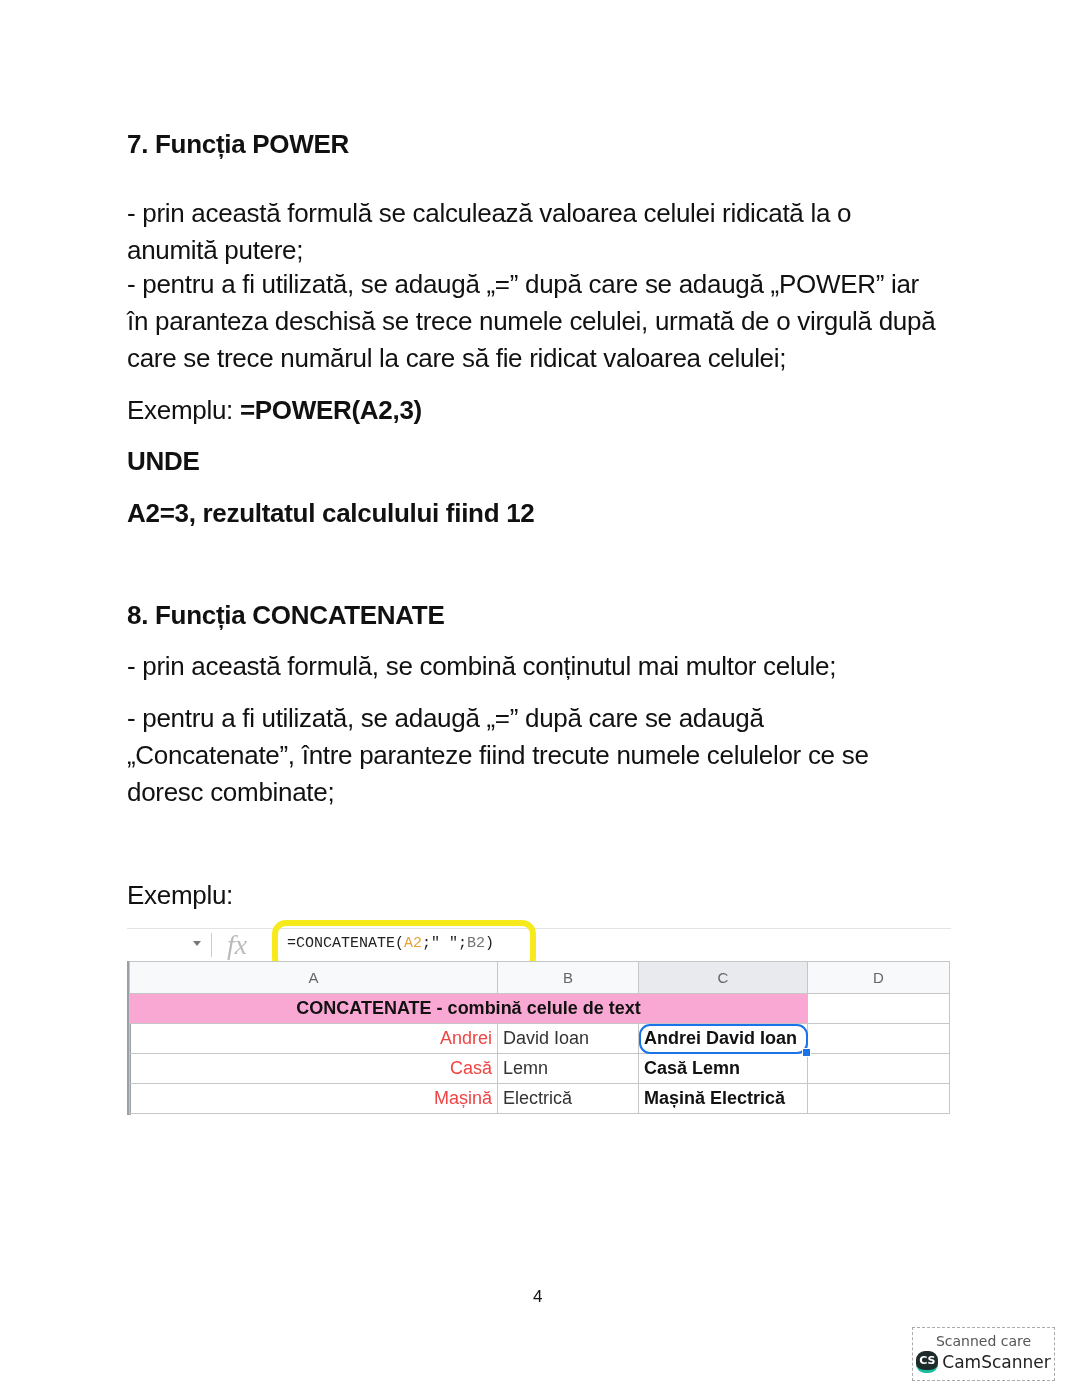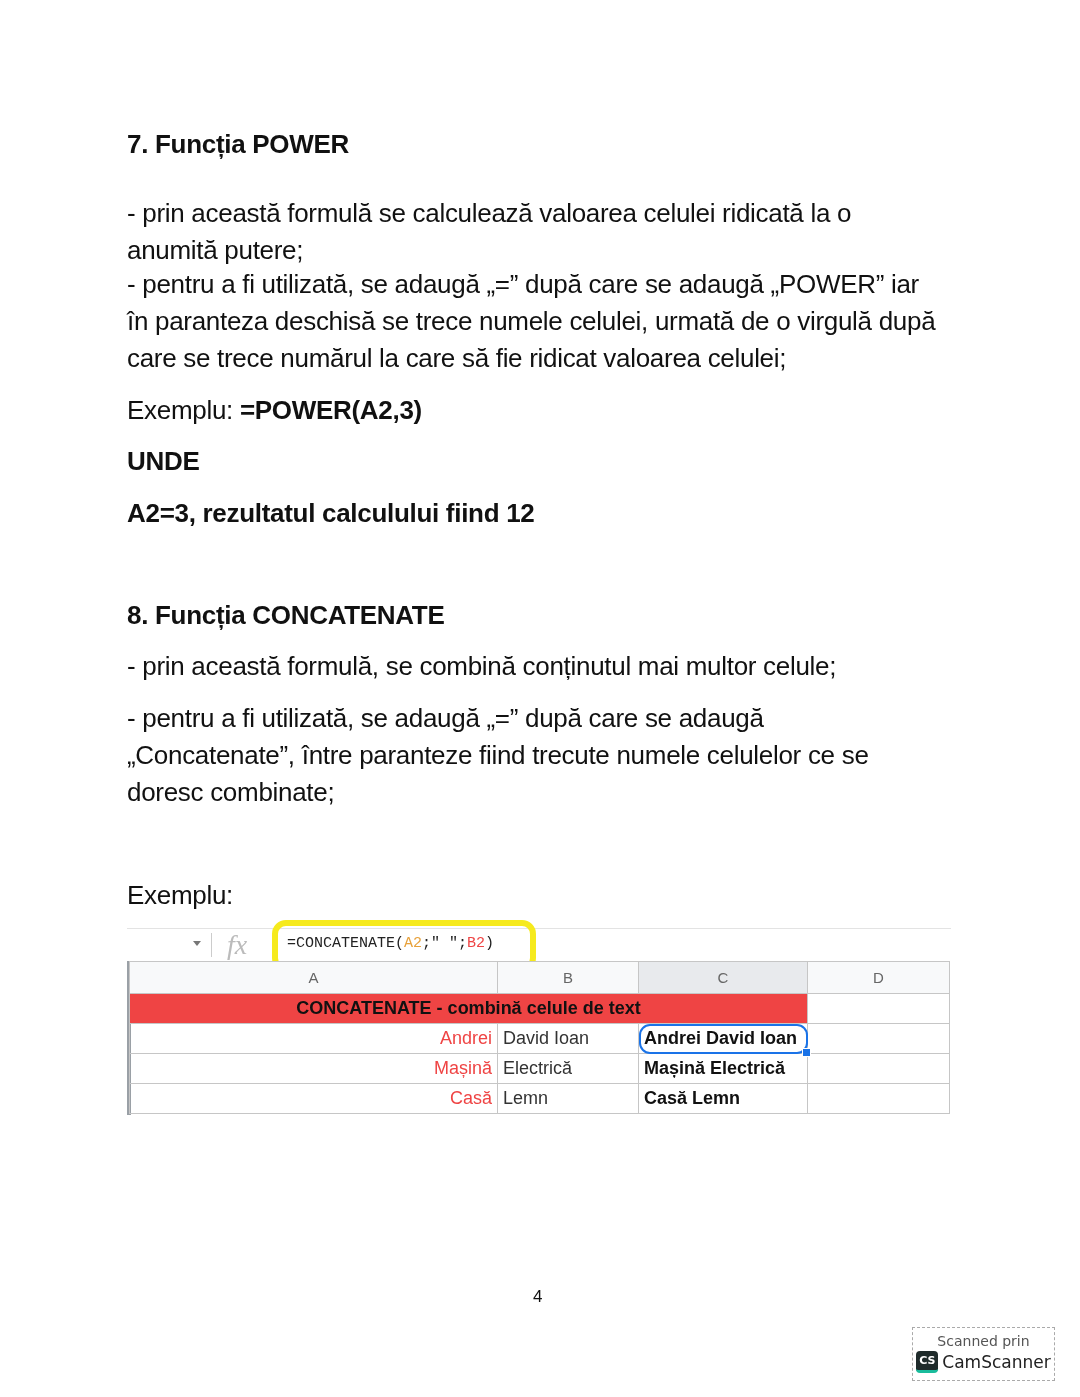--- a/index.html
+++ b/index.html
@@ -11,42 +11,42 @@
   .bold { font-weight: bold; }
   .sheet { position: absolute; left: 127px; top: 920px; width: 824px; height: 200px; }
   .fbar { position: absolute; left: 0; top: 8px; width: 824px; height: 32px; border-top: 1px solid #e3e3e3; }
   .namebox-arrow { position: absolute; left: 66px; top: 12px; width: 0; height: 0;
                    border-left: 4px solid transparent; border-right: 4px solid transparent; border-top: 5px solid #777; }
   .fsep { position: absolute; left: 84px; top: 4px; width: 1px; height: 24px; background: #ccc; }
   .fx { position: absolute; left: 100px; top: 0px; font-family: "Liberation Serif", serif; font-style: italic;
         font-size: 28px; color: #bbb; }
   .formula { position: absolute; left: 160px; top: 6px; font-family: "Liberation Mono", monospace; font-size: 15px; color: #222; }
   .formula .ref-a { color: #e7a13b; }
-  .formula .ref-b { color: #ef4444; }
+  .formula .ref-b { color: #737373; }
   .highlight { position: absolute; left: 145px; top: 0px; width: 252px; height: 40px;
                border: 6px solid #f6ea1d; border-radius: 14px; }
   table.grid { position: absolute; left: 2px; top: 41px; border-collapse: collapse; font-size: 18px;
                font-family: "Liberation Sans", sans-serif; }
   table.grid td { border: 1px solid #c6c6c6; height: 29px; padding: 0 5px; white-space: nowrap; }
   table.grid .colhdr td { background: #f8f9fa; color: #666; text-align: center; font-size: 15px; height: 31px; }
   table.grid .colhdr td.sel { background: #e8eaed; }
   .leftbar { position: absolute; left: 0; top: 41px; width: 4px; height: 154px; background: #9aa0a6; }
-  .titlecell { background: #ef4444; text-align: center; font-weight: bold; }
+  .titlecell { background: #f9a8d4; text-align: center; font-weight: bold; }
   .center { text-align: right; color: #ef4444; }
   .plain { color: #333; }
   .c-bold { font-weight: bold; color: #111; }
   .selected { outline: 2px solid #1a73e8; outline-offset: -2px; position: relative; border-radius: 11px; }
   .handle { position: absolute; right: -4px; bottom: -4px; width: 7px; height: 7px; background: #1a73e8; border: 1px solid #fff; }
   .pagenum { position: absolute; left: 533px; top: 1287px; font-size: 17px; }
   .badge { position: absolute; left: 912px; top: 1327px; width: 141px; height: 52px; border: 1.5px dashed #aaa;
            font-family: "DejaVu Sans", sans-serif; text-align: center; }
   .badge .l1 { font-size: 14px; color: #555; margin-top: 5px; }
   .badge .l2 { display: flex; align-items: center; justify-content: center; gap: 4px; margin-top: 2px; font-size: 17px; color: #222; }
   .cs-logo { width: 22px; height: 19px; background: #1f2b2b; color: #fff; font-size: 11px; font-weight: bold;
-             border-radius: 4px; line-height: 19px; border-bottom: 3px solid #19bc9c; }
+             border-radius: 9px; line-height: 19px; border-bottom: 3px solid #19bc9c; }
 </style>
 </head>
 <body>
 
 <div class="page">
 
   <div class="text bold" style="top:126px;">7. Funcția POWER</div>
 
   <div class="text" style="top:195px;">
     <div>- prin această formulă se calculează valoarea celulei ridicată la o</div>
@@ -99,38 +99,38 @@
         <td colspan="3" class="titlecell">CONCATENATE - combină celule de text</td>
         <td></td>
       </tr>
       <tr>
         <td class="center">Andrei</td>
         <td class="plain">David Ioan</td>
         <td class="c-bold selected"><span>Andrei David Ioan</span><span class="handle"></span></td>
         <td></td>
       </tr>
       <tr>
+        <td class="center">Casă</td>
+        <td class="plain">Lemn</td>
+        <td class="c-bold">Casă Lemn</td>
+        <td></td>
+      </tr>
+      <tr>
         <td class="center">Mașină</td>
         <td class="plain">Electrică</td>
         <td class="c-bold">Mașină Electrică</td>
-        <td></td>
-      </tr>
-      <tr>
-        <td class="center">Casă</td>
-        <td class="plain">Lemn</td>
-        <td class="c-bold">Casă Lemn</td>
         <td></td>
       </tr>
     </tbody>
       </table>
   </div>
 
   <div class="pagenum">4</div>
 
   <div class="badge">
-    <div class="l1">Scanned prin</div>
+    <div class="l1">Scanned care</div>
     <div class="l2">
       <span class="cs-logo">CS</span>
       <span>CamScanner</span>
     </div>
   </div>
 
 </div>
 
 </body></html>

